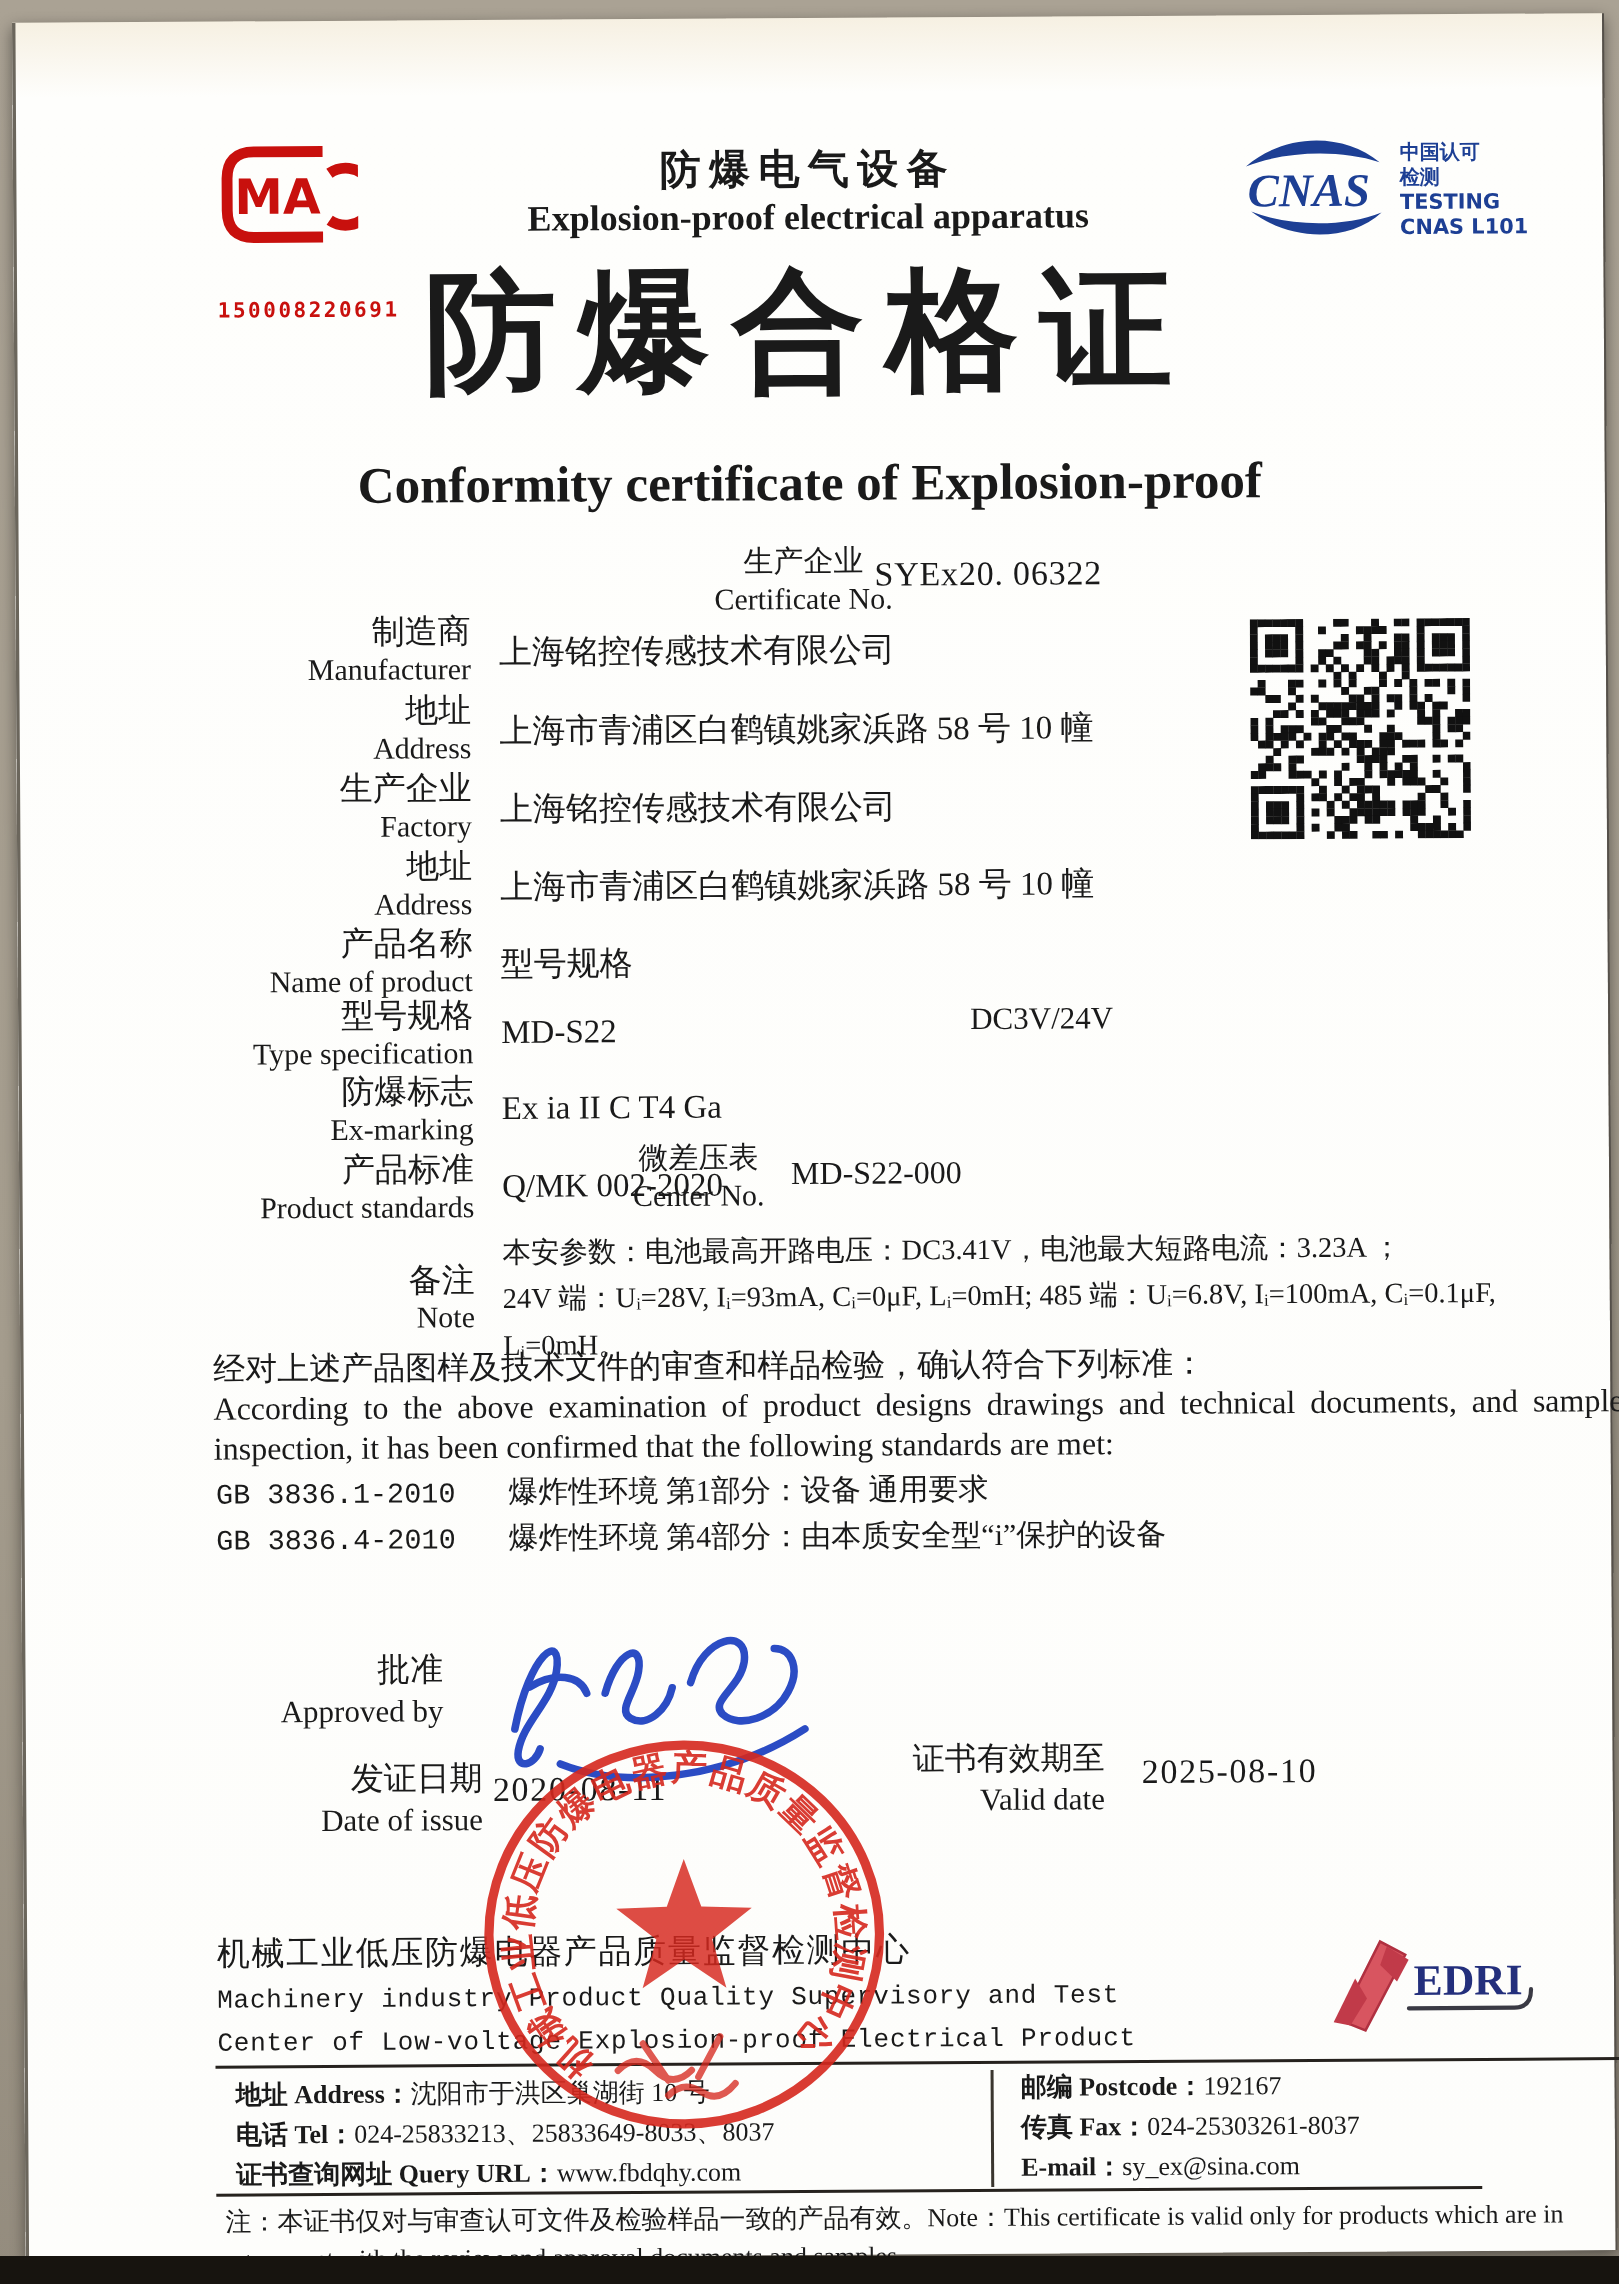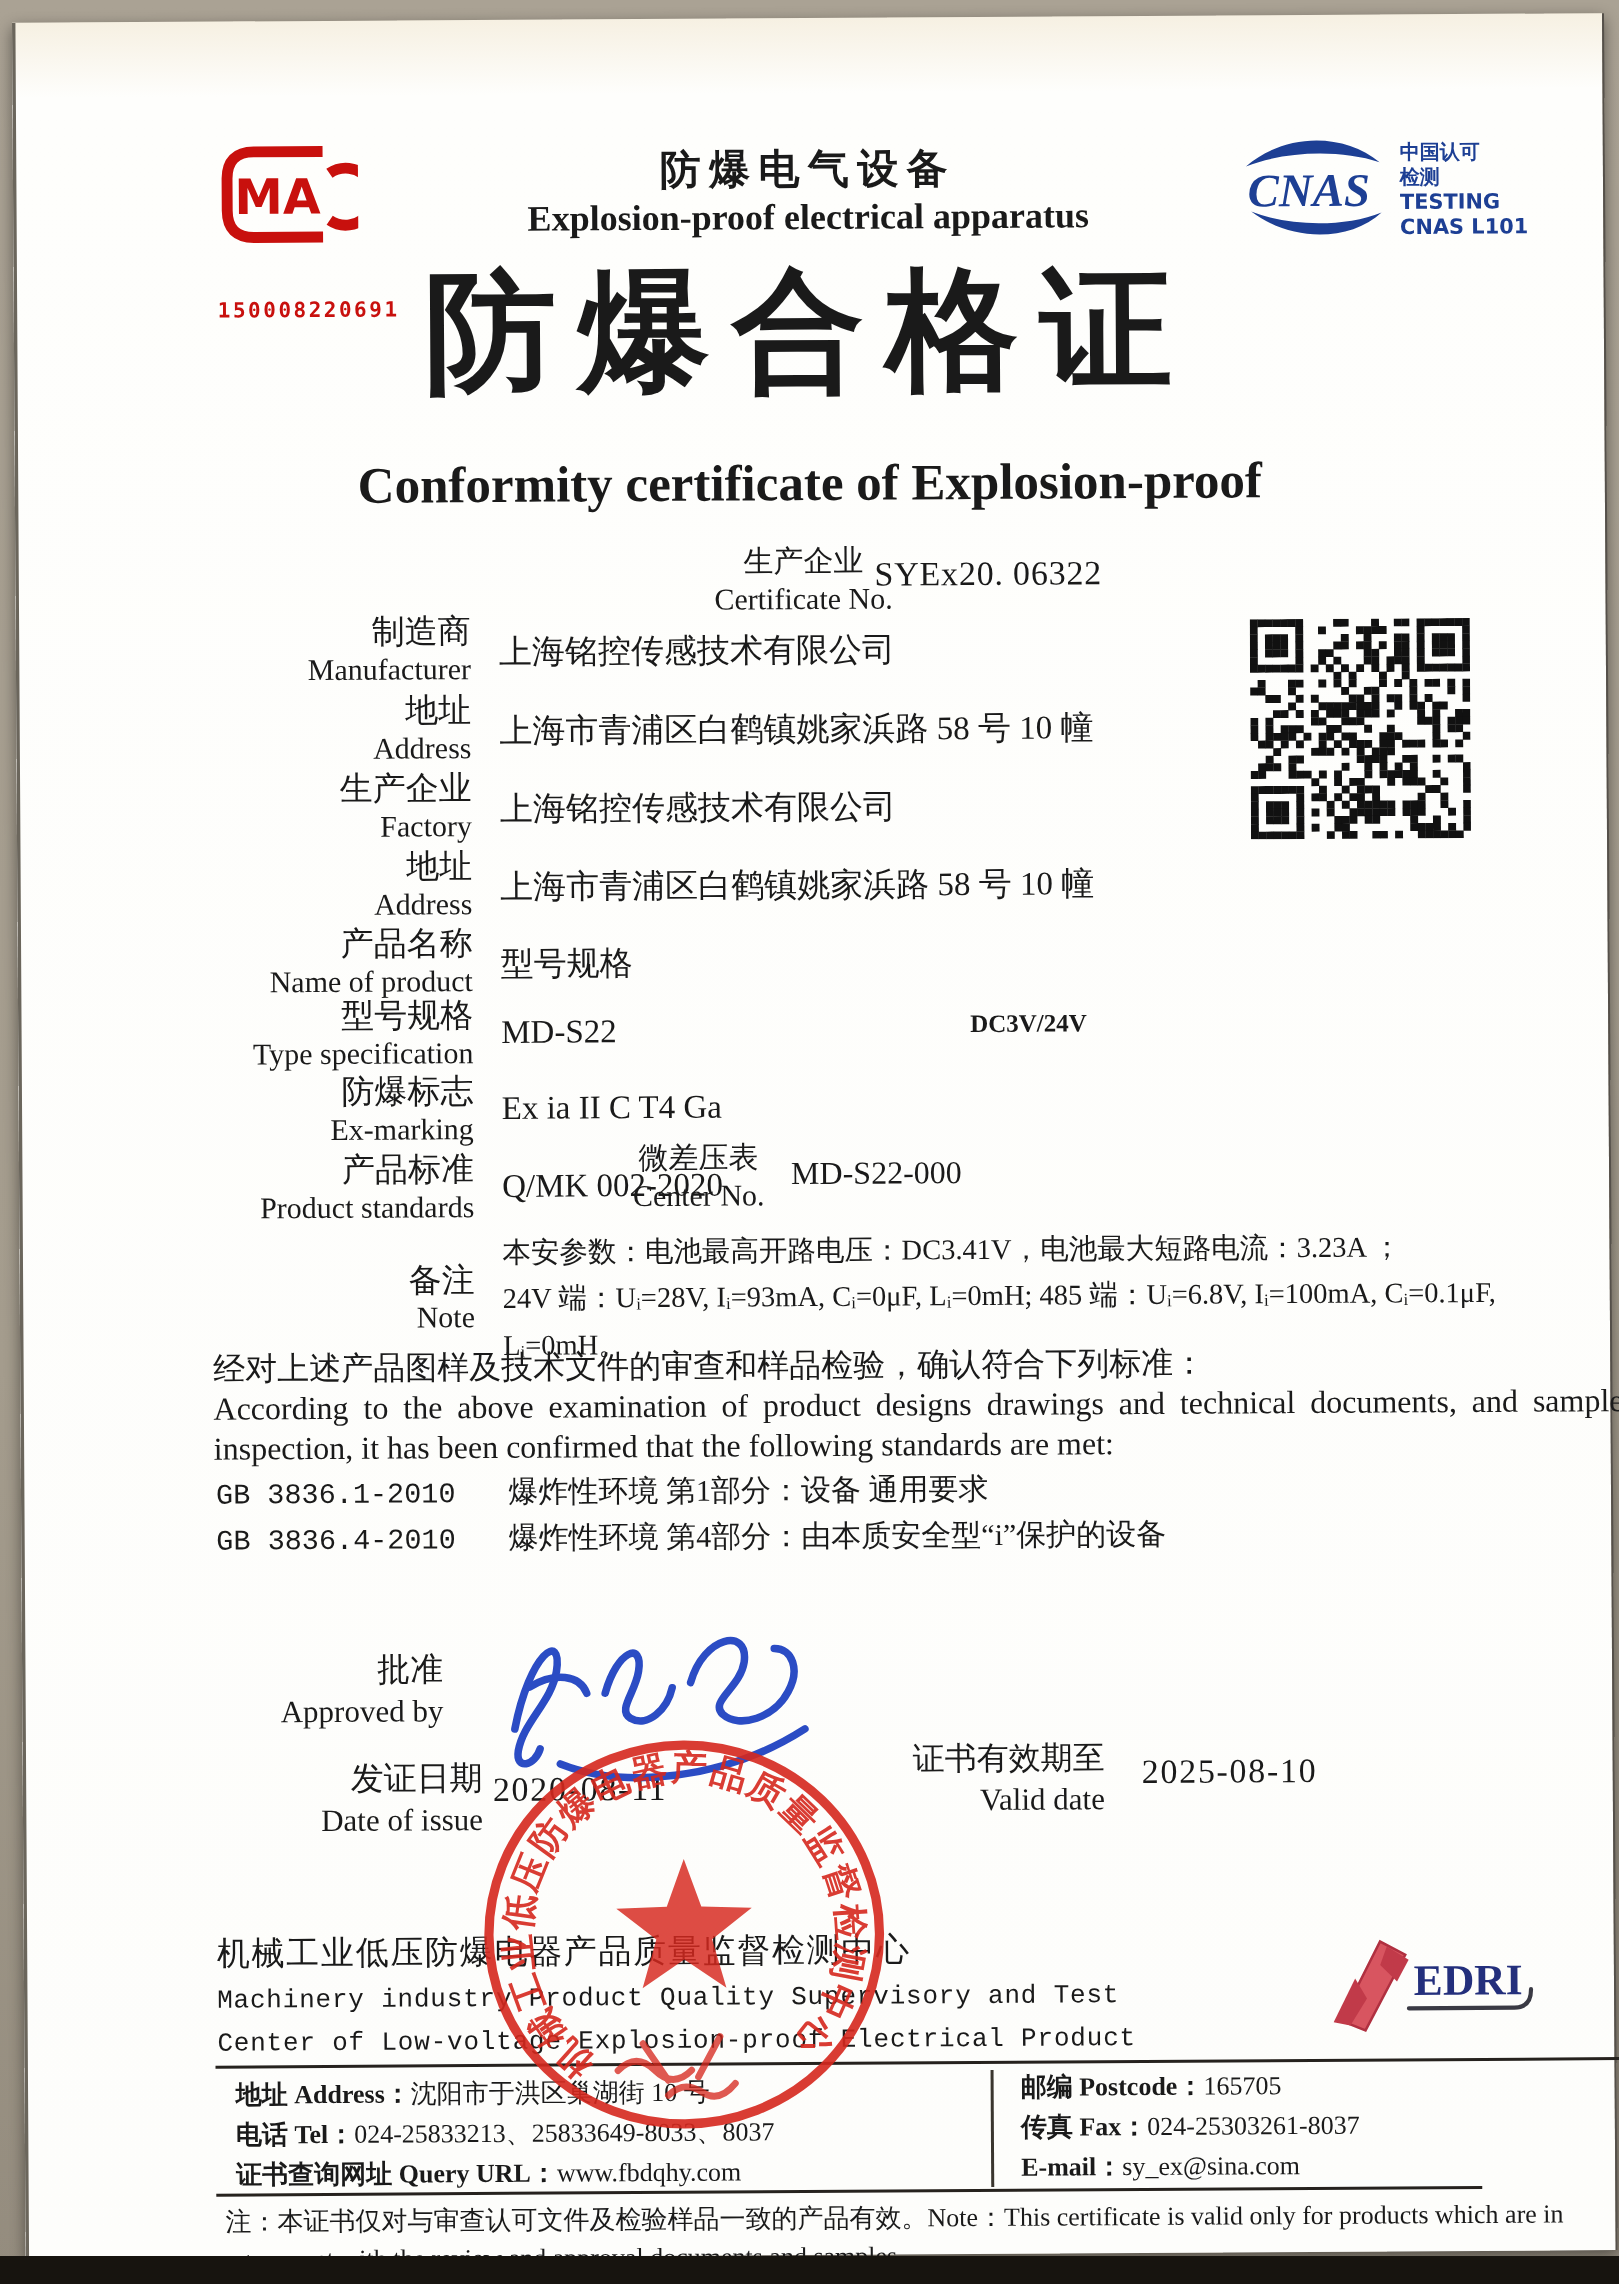--- a/index.html
+++ b/index.html
@@ -29,21 +29,21 @@
 
   .certno-label{left:662px;top:524px;width:252px;text-align:center;font-size:30px;line-height:1.25;}
   .certno-value{left:859px;top:538px;font-size:34px;letter-spacing:0.8px;}
 
   
   .row{position:absolute;left:193px;width:1056px;}
   .row .lab{position:absolute;left:0;top:0;width:262px;text-align:right;line-height:1.18;}
   .row .lab .zh{font-size:33px;display:block;}
   .row .lab .en{font-size:30px;display:block;}
   .row .val{position:absolute;left:290px;top:18.4px;font-size:33px;white-space:nowrap;}
-  .row .val2{position:absolute;left:759px;top:17px;font-size:25px;font-weight:bold;}
+  .row .val2{position:absolute;left:759px;top:8px;font-size:31px;}
   .drawing-lab{position:absolute;left:386px;top:-10px;width:201px;text-align:center;font-size:30px;line-height:1.25;}
   .drawing-val{position:absolute;left:579px;top:6.7px;font-size:32px;}
   .note-lines{position:absolute;left:290px;top:-6.7px;width:780px;font-size:28.5px;line-height:1.62;white-space:nowrap;}
 
   .confirm-zh{left:193px;top:1326px;font-size:32px;}
   .confirm-en{left:193px;top:1367px;width:1410px;font-size:32px;text-align:justify;line-height:1.25;}
   .std-row{position:absolute;left:195px;font-size:30px;}
   .std-code{display:inline-block;width:285px;font-family:"Liberation Mono","DejaVu Sans Mono",monospace;font-size:28.5px;}
 
   .approved-lab{left:193px;top:1628px;width:228px;text-align:right;line-height:1.3;}
@@ -649,21 +649,21 @@
     <b>地址 Address：</b><span>沈阳市于洪区巢湖街 10 号</span>
   </div>
   <div class="foot-line" style="left:211px;top:2096px;">
     <b>电话 Tel：</b><span>024-25833213、25833649-8033、8037</span>
   </div>
   <div class="foot-line" style="left:211px;top:2136px;">
     <b>证书查询网址 Query URL：</b><span>www.fbdqhy.com</span>
   </div>
 
   <div class="foot-line" style="left:996px;top:2053px;">
-    <b>邮编 Postcode：</b><span>165705</span>
+    <b>邮编 Postcode：</b><span>192167</span>
   </div>
   <div class="foot-line" style="left:996px;top:2093px;">
     <b>传真 Fax：</b><span>024-25303261-8037</span>
   </div>
   <div class="foot-line" style="left:996px;top:2133px;">
     <b>E-mail：</b><span>sy_ex@sina.com</span>
   </div>
 
   <div class="abs bottom-note">注：本证书仅对与审查认可文件及检验样品一致的产品有效。Note：This certificate is valid only for products which are in</div>
   <div class="abs bottom-note2">agreement with the review and approval documents and samples.</div>

